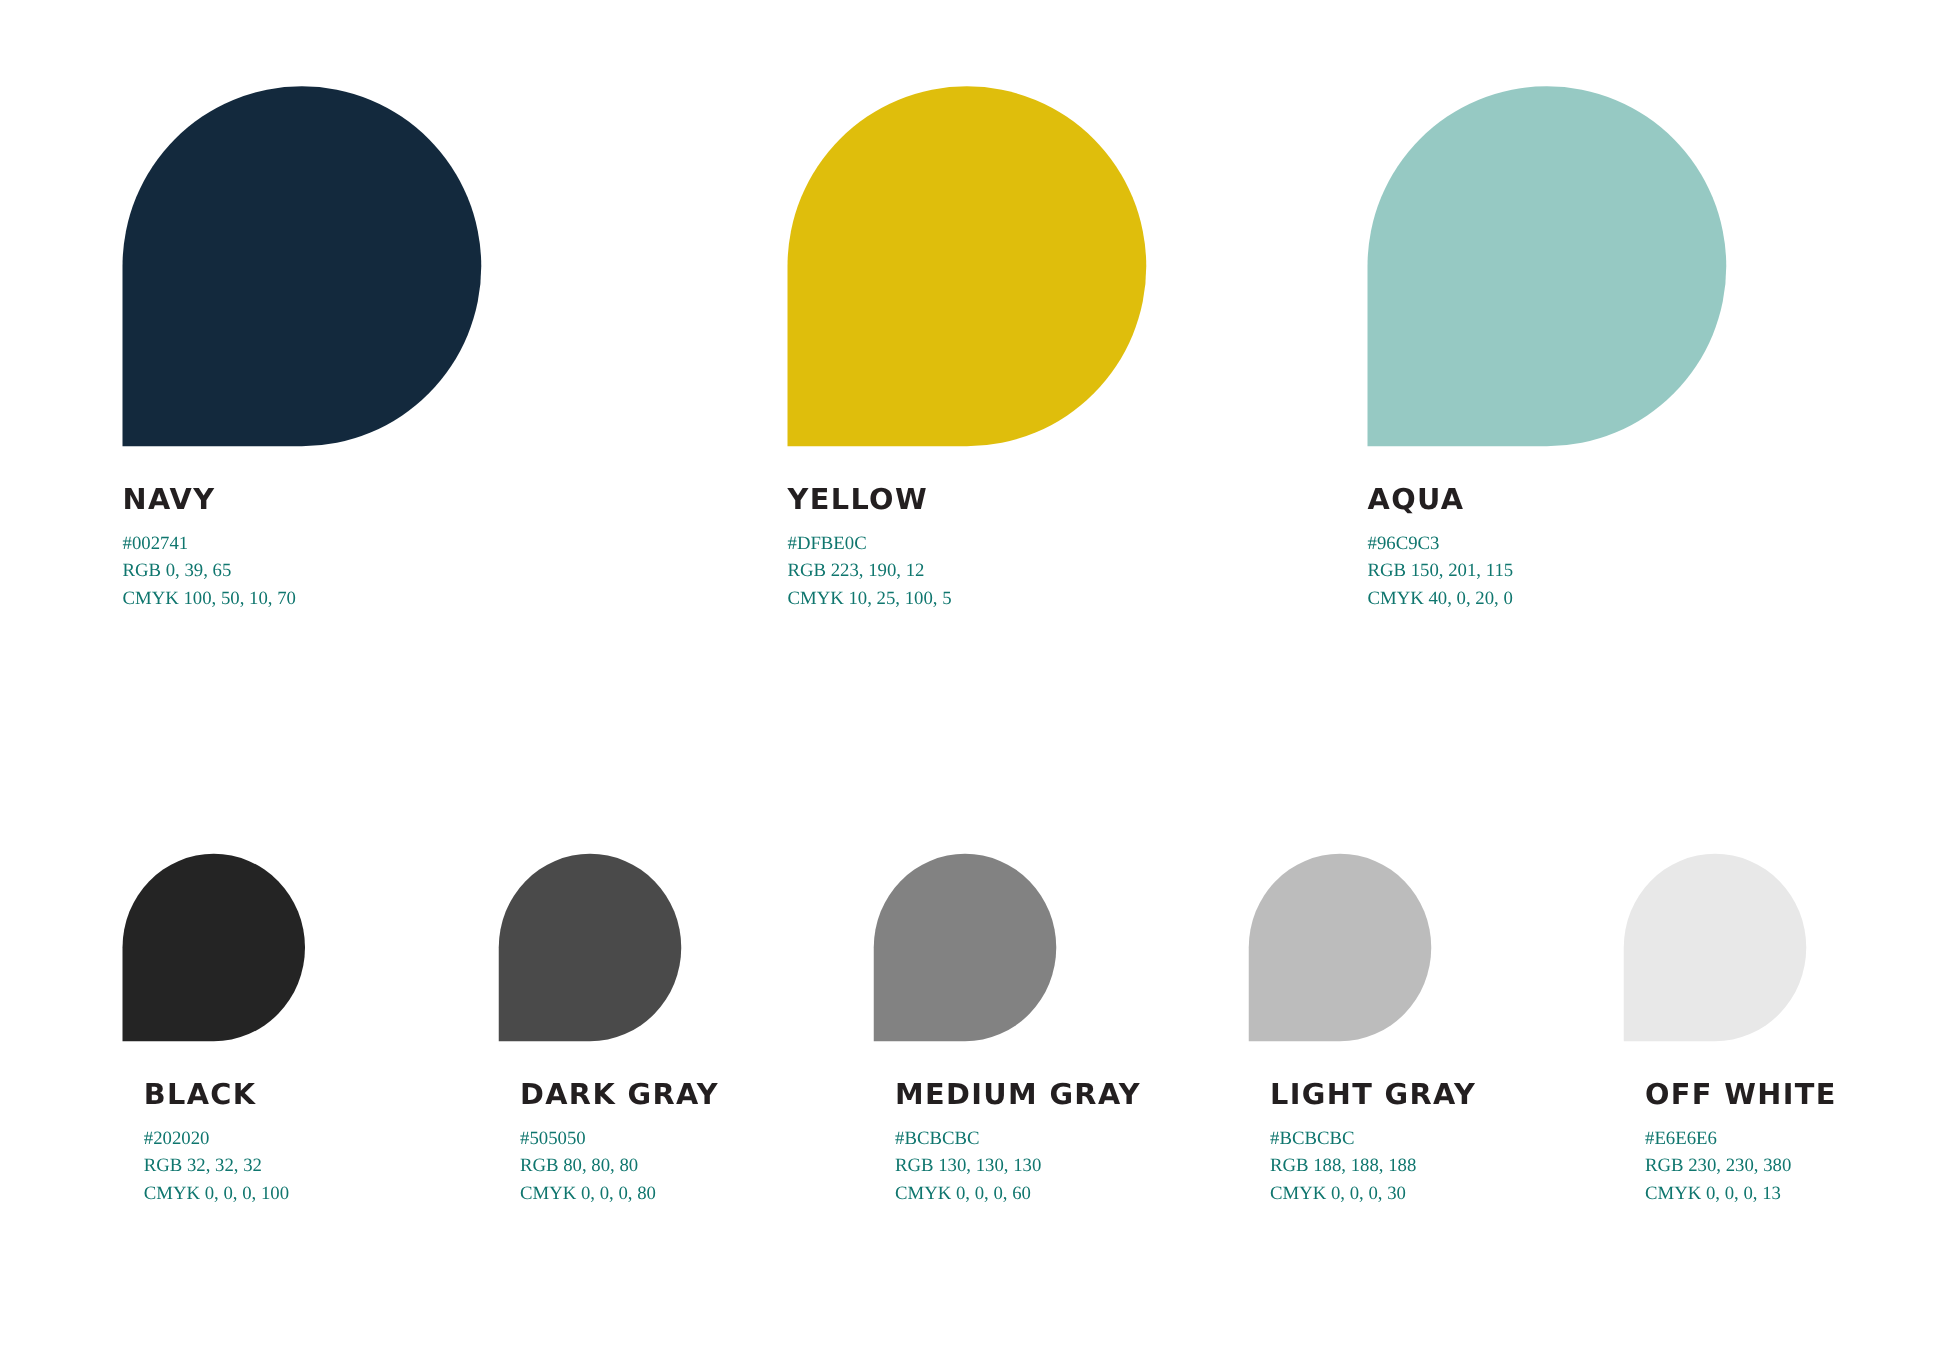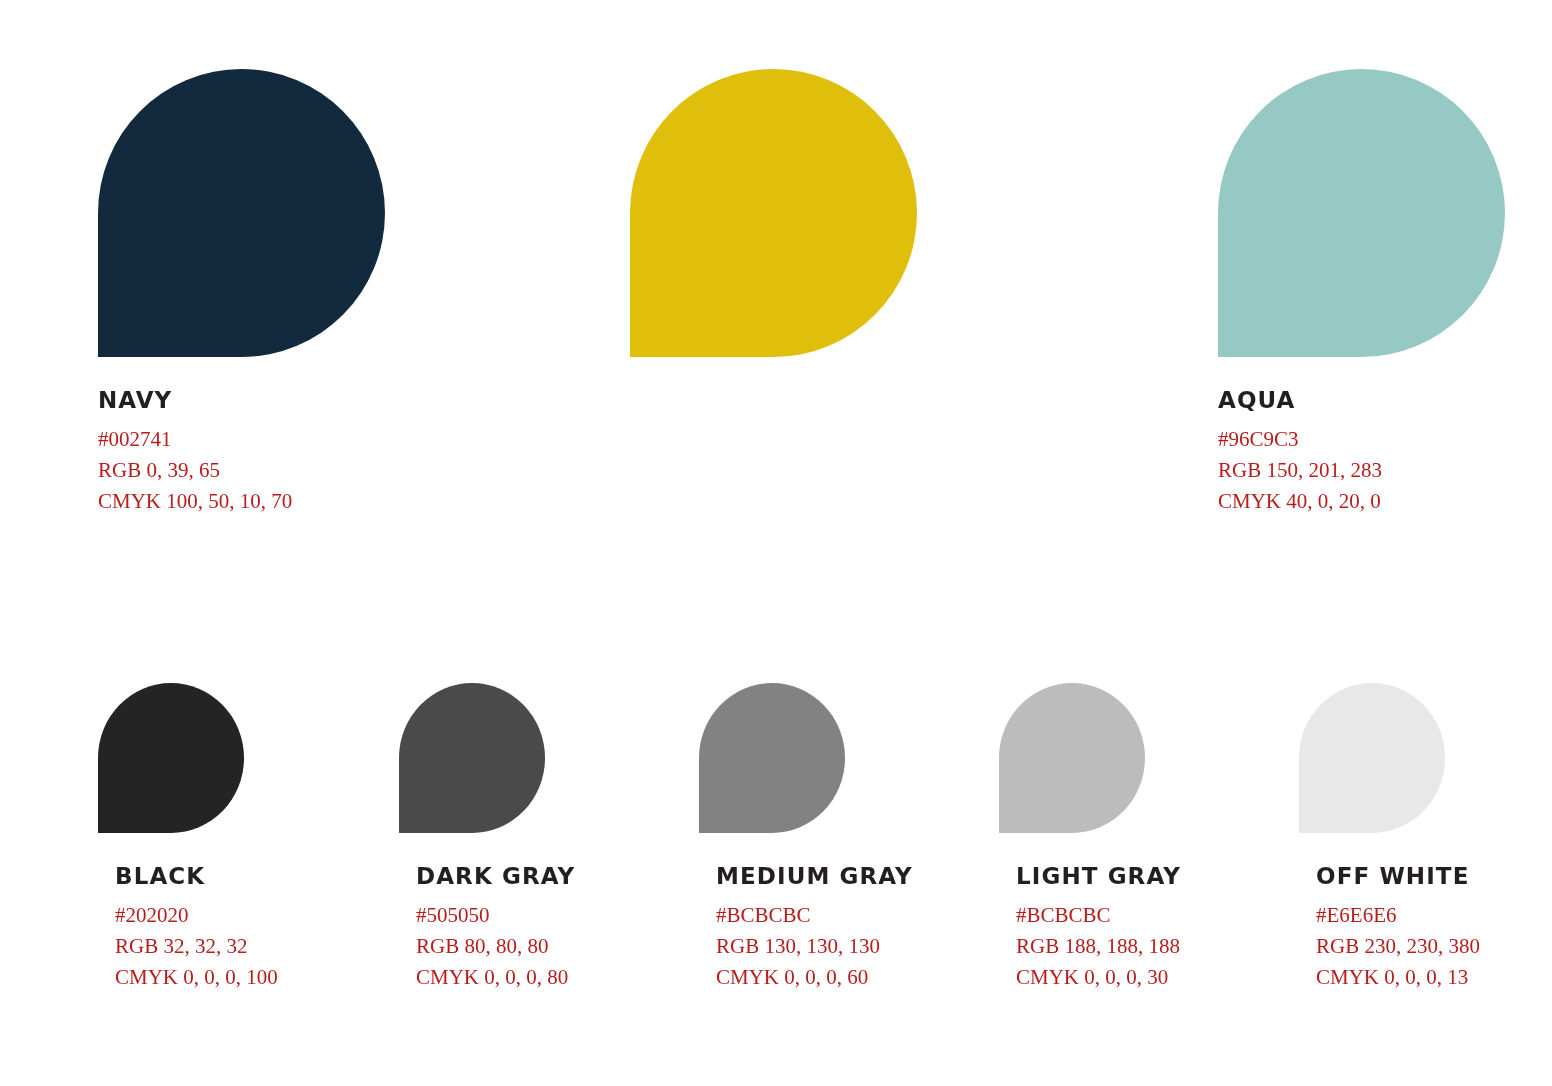--- a/index.html
+++ b/index.html
@@ -68,22 +68,22 @@
     letter-spacing: 1.1px;
     color: #231f20;
     text-transform: uppercase;
     line-height: 1;
     margin: 0 0 12px 0;
     white-space: nowrap;
   }
 
   .swatch-spec {
     font-family: "Liberation Serif", "DejaVu Serif", serif;
-    font-size: 21px;
-    color: #b91c1c;
+    font-size: 15px;
+    color: #0f766e;
     line-height: 1.47;
     white-space: nowrap;
     margin: 0;
   }
 </style>
 </head>
 <body style="background-color: rgb(255, 255, 255);">
 
 <div class="palette-sheet">
 
@@ -94,28 +94,34 @@
       <div class="swatch-info">
         <div class="swatch-name">NAVY</div>
         <div class="swatch-spec">#002741</div>
         <div class="swatch-spec">RGB 0, 39, 65</div>
         <div class="swatch-spec">CMYK 100, 50, 10, 70</div>
       </div>
     </div>
 
     <div class="swatch-cell" style="left:630px;">
       <div class="swatch-chip" style="background-color: rgb(223, 190, 12);"></div>
+      <div class="swatch-info">
+        <div class="swatch-name">YELLOW</div>
+        <div class="swatch-spec">#DFBE0C</div>
+        <div class="swatch-spec">RGB 223, 190, 12</div>
+        <div class="swatch-spec">CMYK 10, 25, 100, 5</div>
+      </div>
     </div>
 
-    <div class="swatch-cell" style="left:1218px;">
+    <div class="swatch-cell" style="left:1094px;">
       <div class="swatch-chip" style="background-color: rgb(150, 201, 195);"></div>
       <div class="swatch-info">
         <div class="swatch-name">AQUA</div>
         <div class="swatch-spec">#96C9C3</div>
-        <div class="swatch-spec">RGB 150, 201, 283</div>
+        <div class="swatch-spec">RGB 150, 201, 115</div>
         <div class="swatch-spec">CMYK 40, 0, 20, 0</div>
       </div>
     </div>
 
   </div>
 
   <div class="row row-neutral">
 
     <div class="swatch-cell" style="left:98px;">
       <div class="swatch-chip" style="background-color: rgb(36, 36, 36);"></div>

